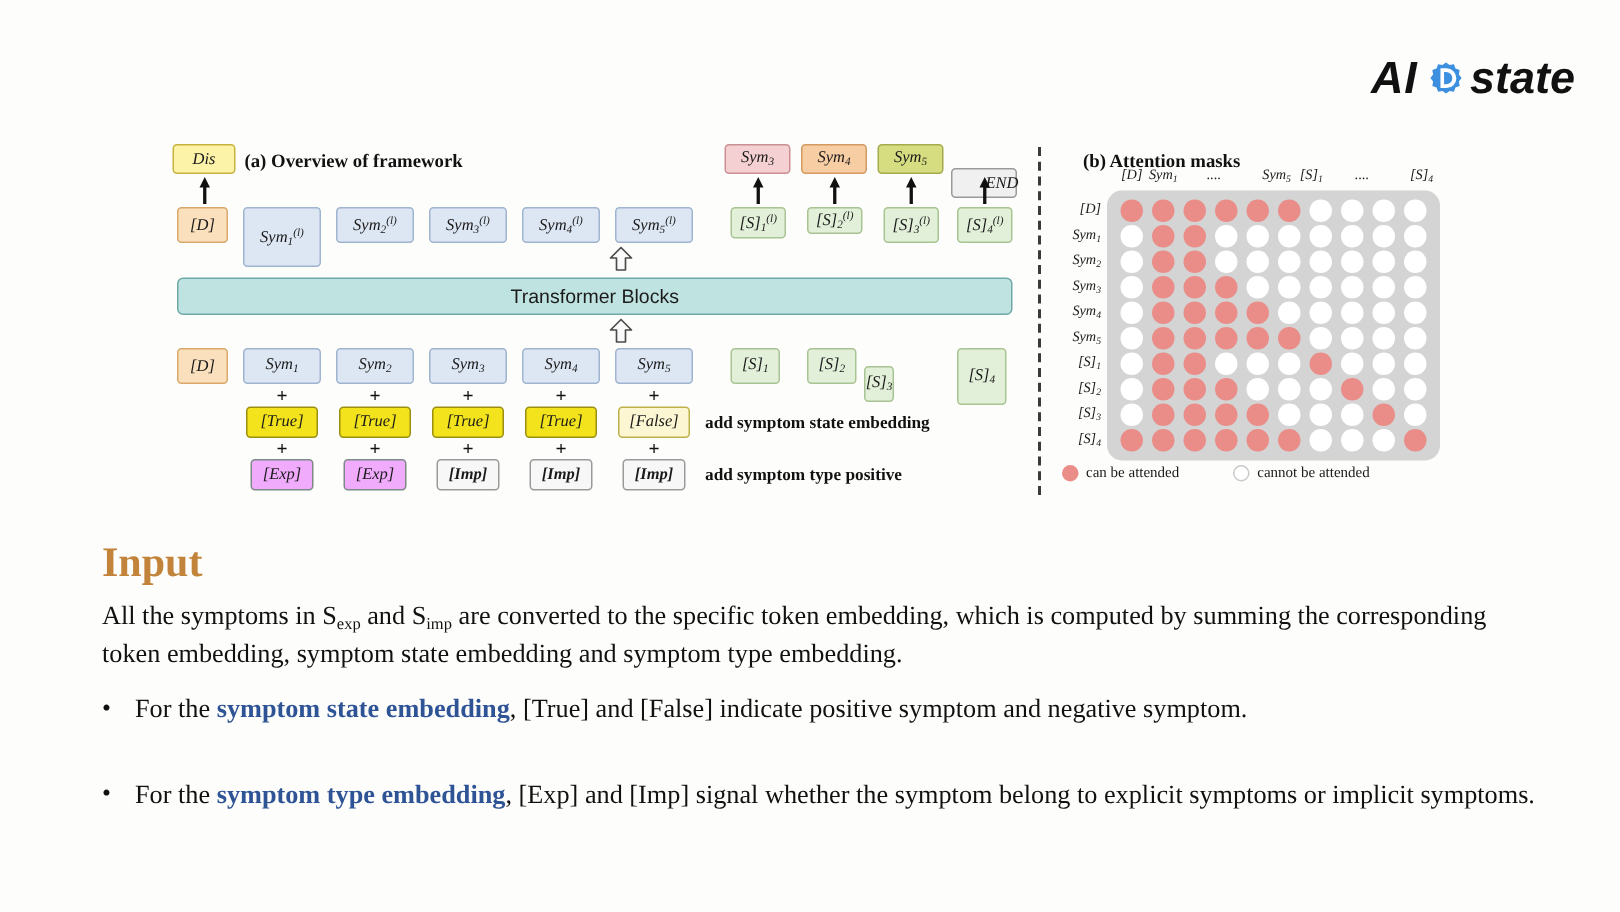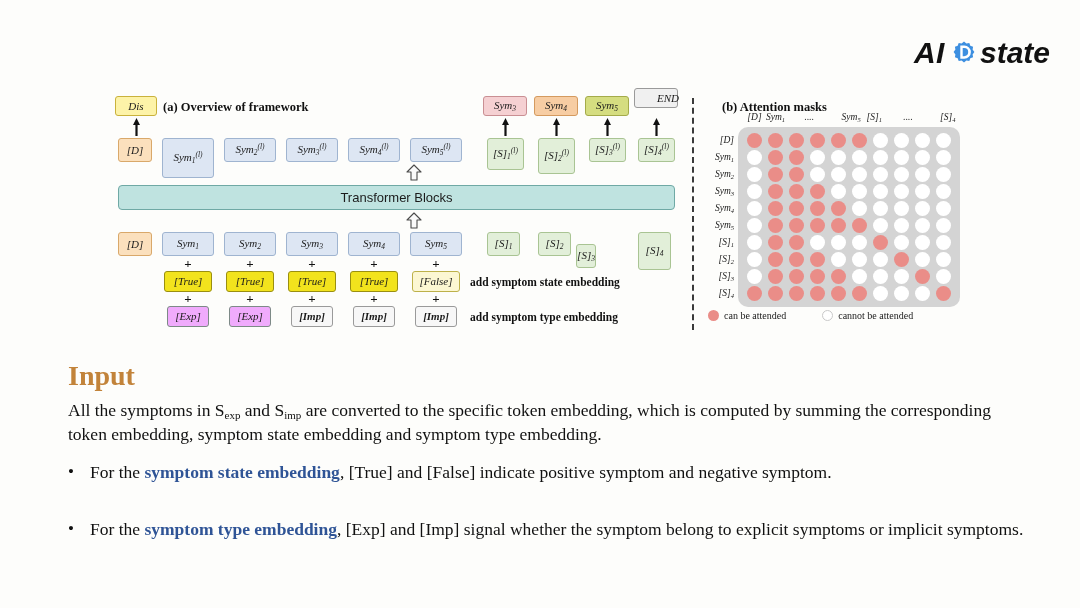--- a/index.html
+++ b/index.html
@@ -226,21 +226,21 @@
 
   <div class="tok c-olive" style="left:585px; top:8px; width:44px; height:20px;">
     <span><i>Sym</i><sub>5</sub></span>
   </div>
   <div class="arr-up" style="left:603px; top:30px; height:18px;">
     <svg viewBox="0 0 9 18" width="9" height="18">
         <path d="M4.5 0 L8 7 H5.6 V18 H3.4 V7 H1 Z" fill="#111"></path>
       </svg>
   </div>
 
-  <div class="tok c-gray" style="left:634px; top:0; width:44px; height:20px;padding-left:24px;">
+  <div class="tok c-gray" style="left:634px; top:24px; width:44px; height:20px;padding-left:24px;">
     <span><i>END</i></span>
   </div>
   <div class="arr-up" style="left:652px; top:30px; height:18px;">
     <svg viewBox="0 0 9 18" width="9" height="18">
         <path d="M4.5 0 L8 7 H5.6 V18 H3.4 V7 H1 Z" fill="#111"></path>
       </svg>
   </div>
 
   <div class="tok c-peachD" style="left:118px; top:50px; width:34px; height:24px;">
     <span>[<i>D</i>]</span>
@@ -253,24 +253,24 @@
   </div>
   <div class="tok c-blue" style="left:286px; top:50px; width:52px; height:24px;">
     <span><i>Sym</i><sub>3</sub><sup>(l)</sup></span>
   </div>
   <div class="tok c-blue" style="left:348px; top:50px; width:52px; height:24px;">
     <span><i>Sym</i><sub>4</sub><sup>(l)</sup></span>
   </div>
   <div class="tok c-blue" style="left:410px; top:50px; width:52px; height:24px;">
     <span><i>Sym</i><sub>5</sub><sup>(l)</sup></span>
   </div>
-  <div class="tok c-green" style="left:487px; top:50px; width:37px; height:32px;align-items:center;">
+  <div class="tok c-green" style="left:487px; top:50px; width:37px; height:21px;align-items:center;">
     <span>[<i>S</i>]<sub>1</sub><sup>(l)</sup></span>
   </div>
-  <div class="tok c-green" style="left:538px; top:50px; width:37px; height:36px;">
+  <div class="tok c-green" style="left:538px; top:50px; width:37px; height:18px;">
     <span>[<i>S</i>]<sub>2</sub><sup>(l)</sup></span>
   </div>
   <div class="tok c-green" style="left:589px; top:50px; width:37px; height:24px;">
     <span>[<i>S</i>]<sub>3</sub><sup>(l)</sup></span>
   </div>
   <div class="tok c-green" style="left:638px; top:50px; width:37px; height:24px;">
     <span>[<i>S</i>]<sub>4</sub><sup>(l)</sup></span>
   </div>
 
   <div class="harr" style="left:406px; top:76px;">
@@ -355,21 +355,21 @@
   </div>
   <div class="tok c-impwhite" style="left:291px; top:218px; width:42px; height:21px;">
     <span>[<i>Imp</i>]</span>
   </div>
   <div class="tok c-impwhite" style="left:353px; top:218px; width:42px; height:21px;">
     <span>[<i>Imp</i>]</span>
   </div>
   <div class="tok c-impwhite" style="left:415px; top:218px; width:42px; height:21px;">
     <span>[<i>Imp</i>]</span>
   </div>
-  <div class="emb-note" style="left:470px; top:223px;">add symptom type embedding</div>
+  <div class="emb-note" style="left:470px; top:223px;">add symptom type positive</div>
 
   <div id="divider"></div>
 
   <div id="mask-panel">
     <div id="mask-grid-bg" style="left: 38px; top: 39px; width: 222px; height: 180px;"></div>
     <div id="mask-col-labels">
         <div class="mask-collabel" style="left: 37.5px; top: 24px; width: 34px; text-align: center;"><i>[D]</i></div>
         <div class="mask-collabel" style="left: 58.5px; top: 24px; width: 34px; text-align: center;"><i>Sym</i><sub>1</sub></div>
         <div class="mask-collabel" style="left: 92.1px; top: 24px; width: 34px; text-align: center;"><span style="font-style:normal">....</span></div>
         <div class="mask-collabel" style="left: 134.1px; top: 24px; width: 34px; text-align: center;"><i>Sym</i><sub>5</sub></div>

